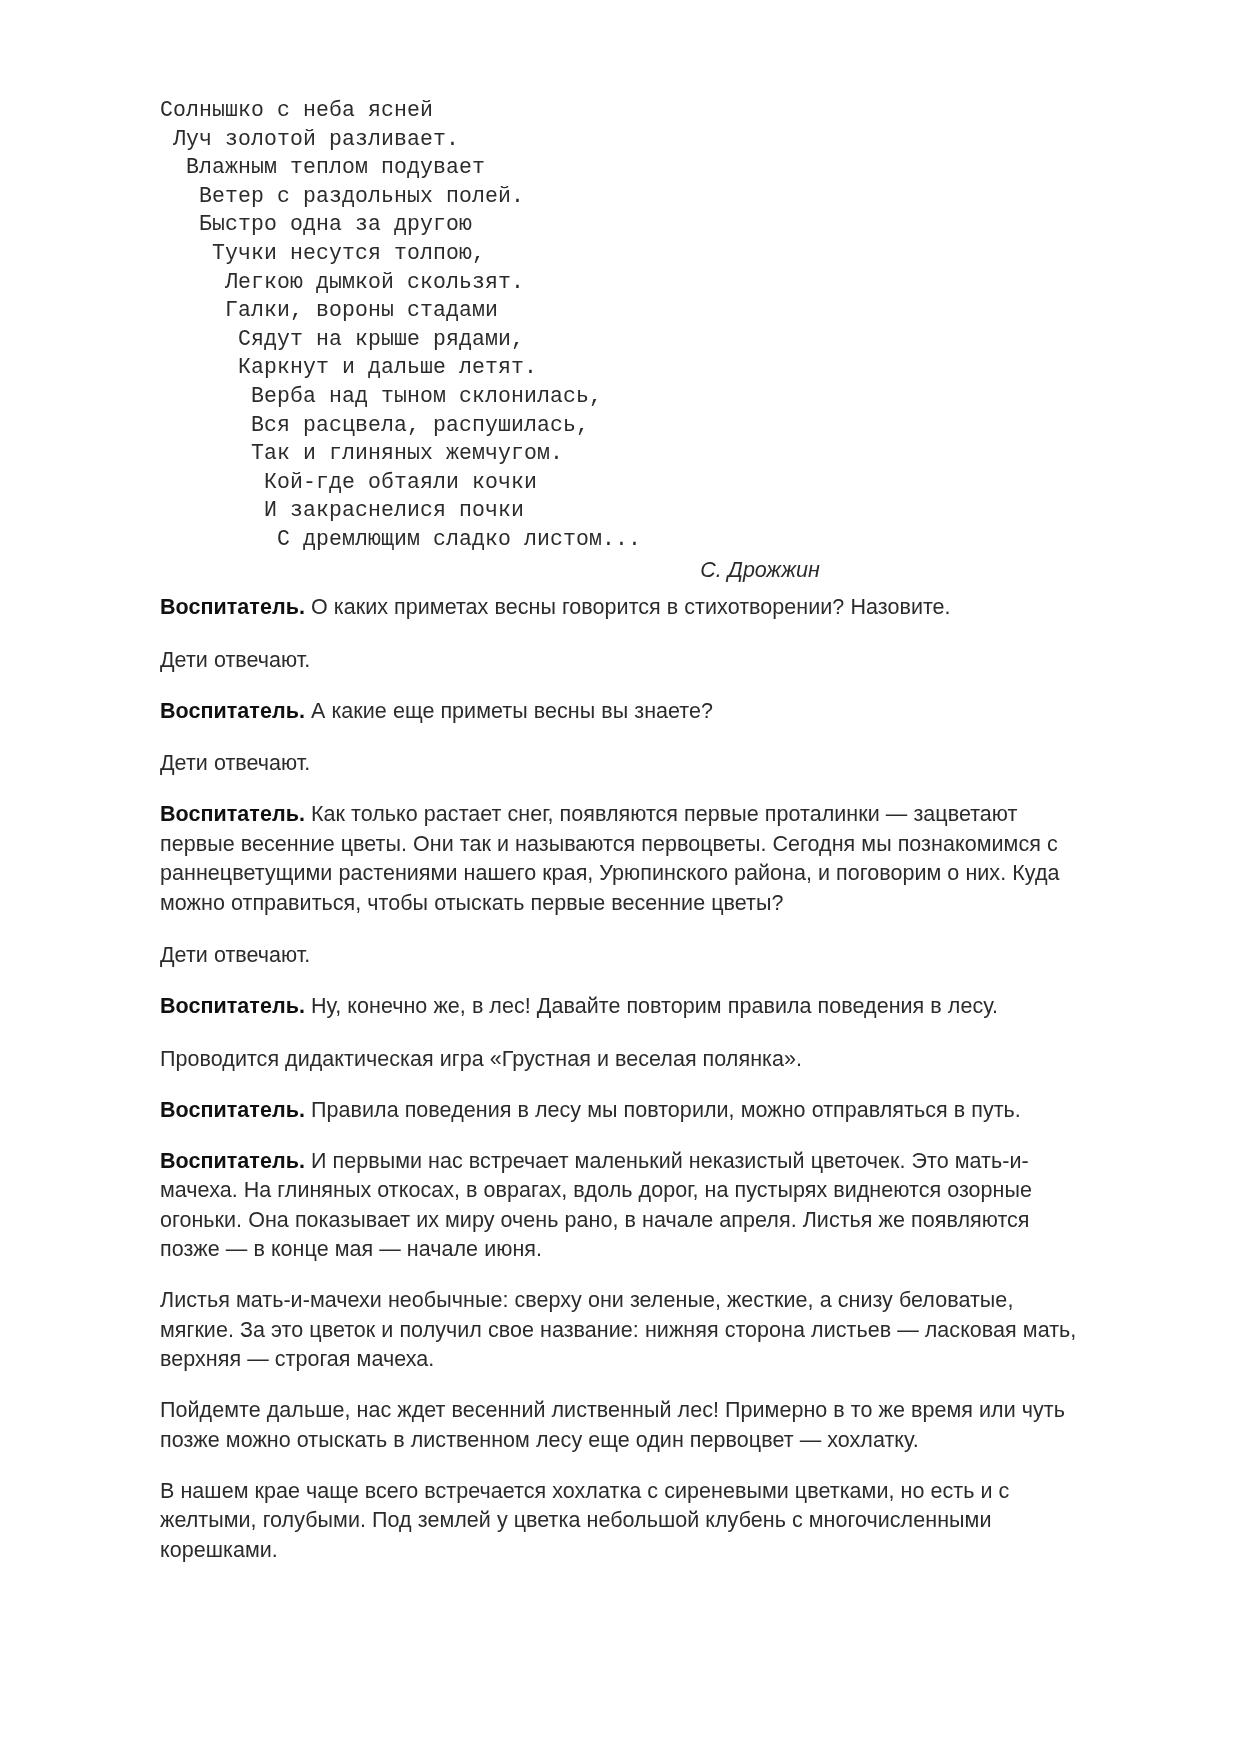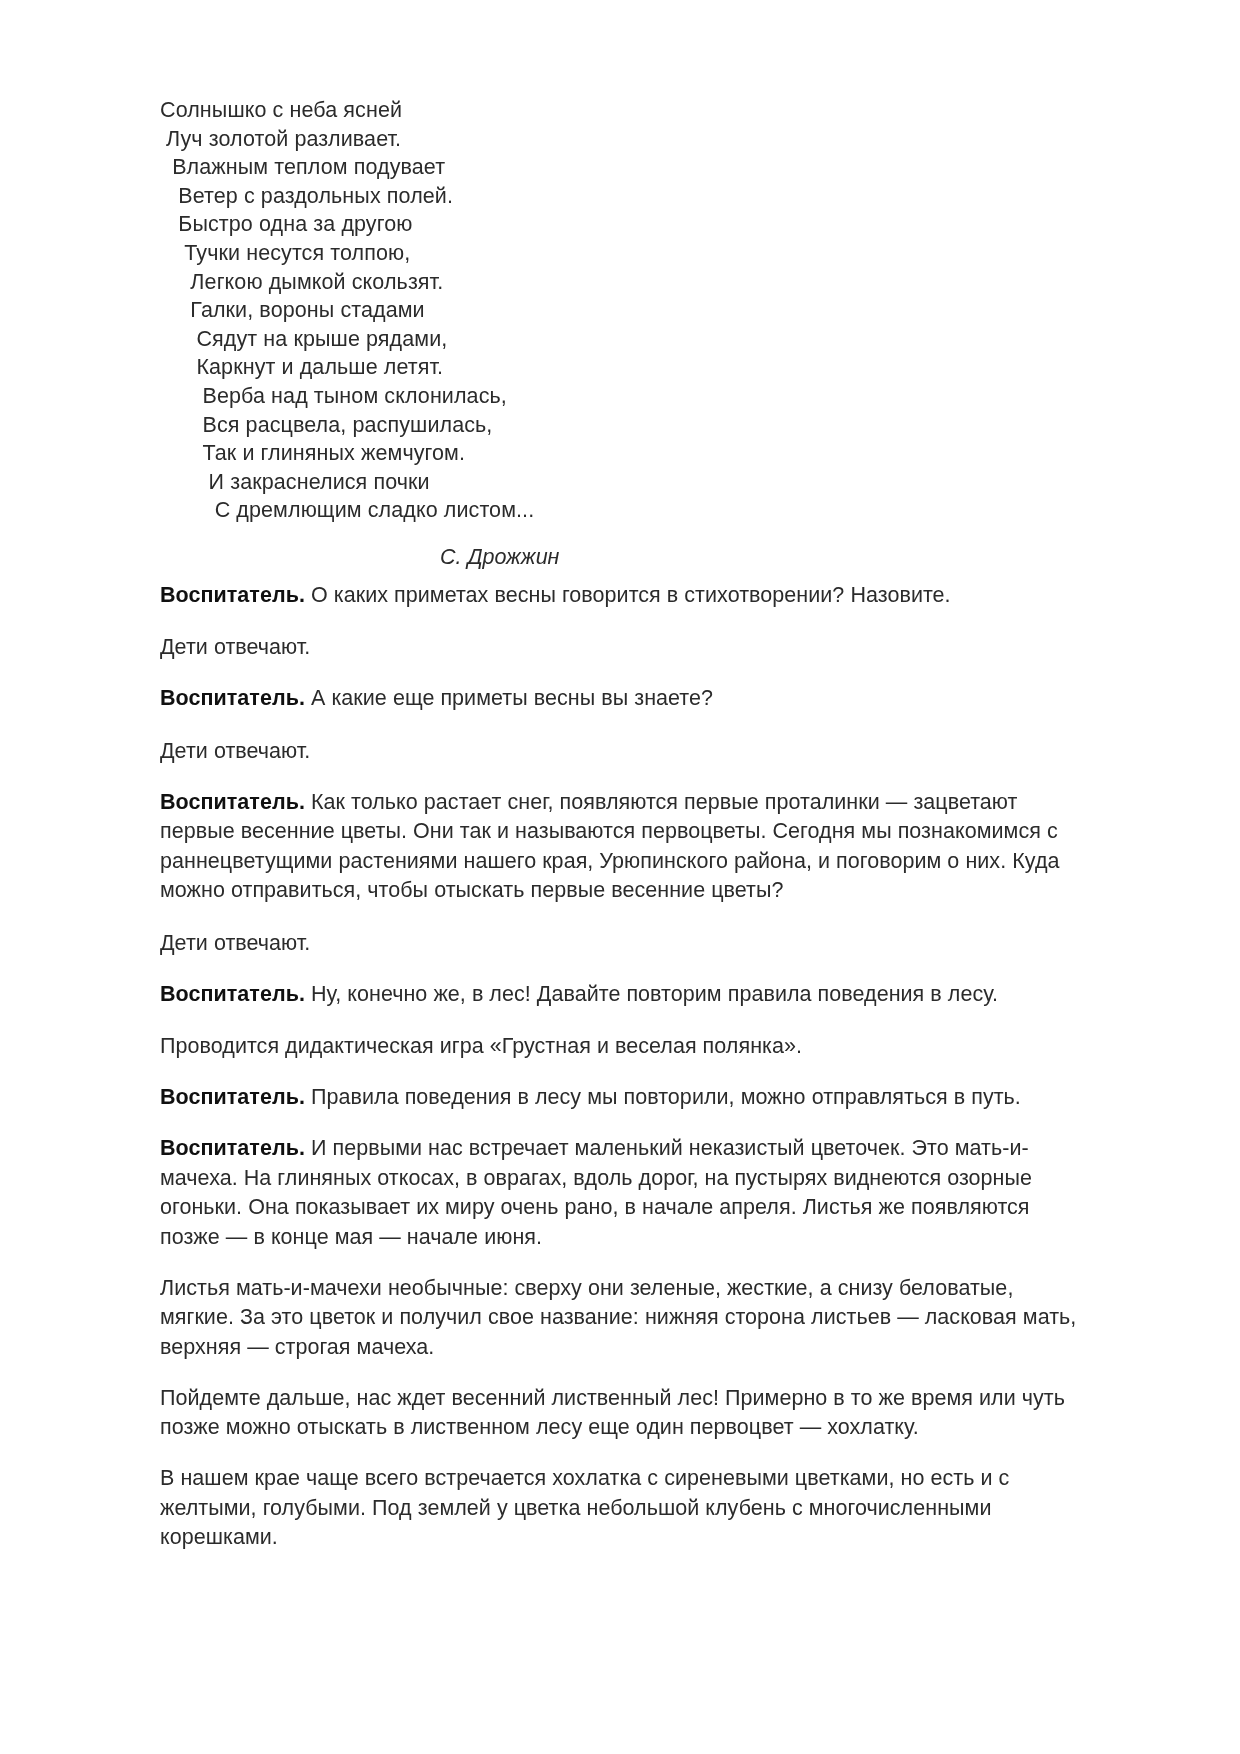--- a/index.html
+++ b/index.html
@@ -27,29 +27,30 @@
   
   .poem {
     margin: 0 0 4px 0;
   }
   .poem-line {
     font-size: 21.5px;
     line-height: 28.6px;
     color: #2b2b2b;
     white-space: pre;
     letter-spacing: 0.1px;
+    font-family: Liberation Mono, monospace;
   }
   .poem-attrib {
     font-size: 21.5px;
     line-height: 28.6px;
     font-style: italic;
     color: #2b2b2b;
-    text-align: left;
+    text-align: center;
     padding-left: 280px;
-    margin-top: 18px;
+    margin-top: 2px;
     white-space: pre;
   }
 
   
   .block {
     font-size: 21.5px;
     line-height: 29.5px;
     color: #2b2b2b;
     margin-top: 9px;
     text-align: left;
@@ -79,20 +80,21 @@
       <div class="poem-line">   Ветер с раздольных полей.</div>
       <div class="poem-line">   Быстро одна за другою</div>
       <div class="poem-line">    Тучки несутся толпою,</div>
       <div class="poem-line">     Легкою дымкой скользят.</div>
       <div class="poem-line">     Галки, вороны стадами</div>
       <div class="poem-line">      Сядут на крыше рядами,</div>
       <div class="poem-line">      Каркнут и дальше летят.</div>
       <div class="poem-line">       Верба над тыном склонилась,</div>
       <div class="poem-line">       Вся расцвела, распушилась,</div>
       <div class="poem-line">       Так и глиняных жемчугом.</div>
+      <div class="poem-line">        Кой-где обтаяли кочки</div>
       <div class="poem-line">        И закраснелися почки</div>
       <div class="poem-line">         С дремлющим сладко листом...</div>
       <div class="poem-attrib">С. Дрожжин</div>
     </div>
 
     <p class="block"><span class="speaker">Воспитатель.</span><span> О каких приметах весны говорится в стихотворении? Назовите.</span></p>
 
     <p class="block stage-block">Дети отвечают.</p>
 
     <p class="block"><span class="speaker">Воспитатель.</span><span> А какие еще приметы весны вы знаете?</span></p>

